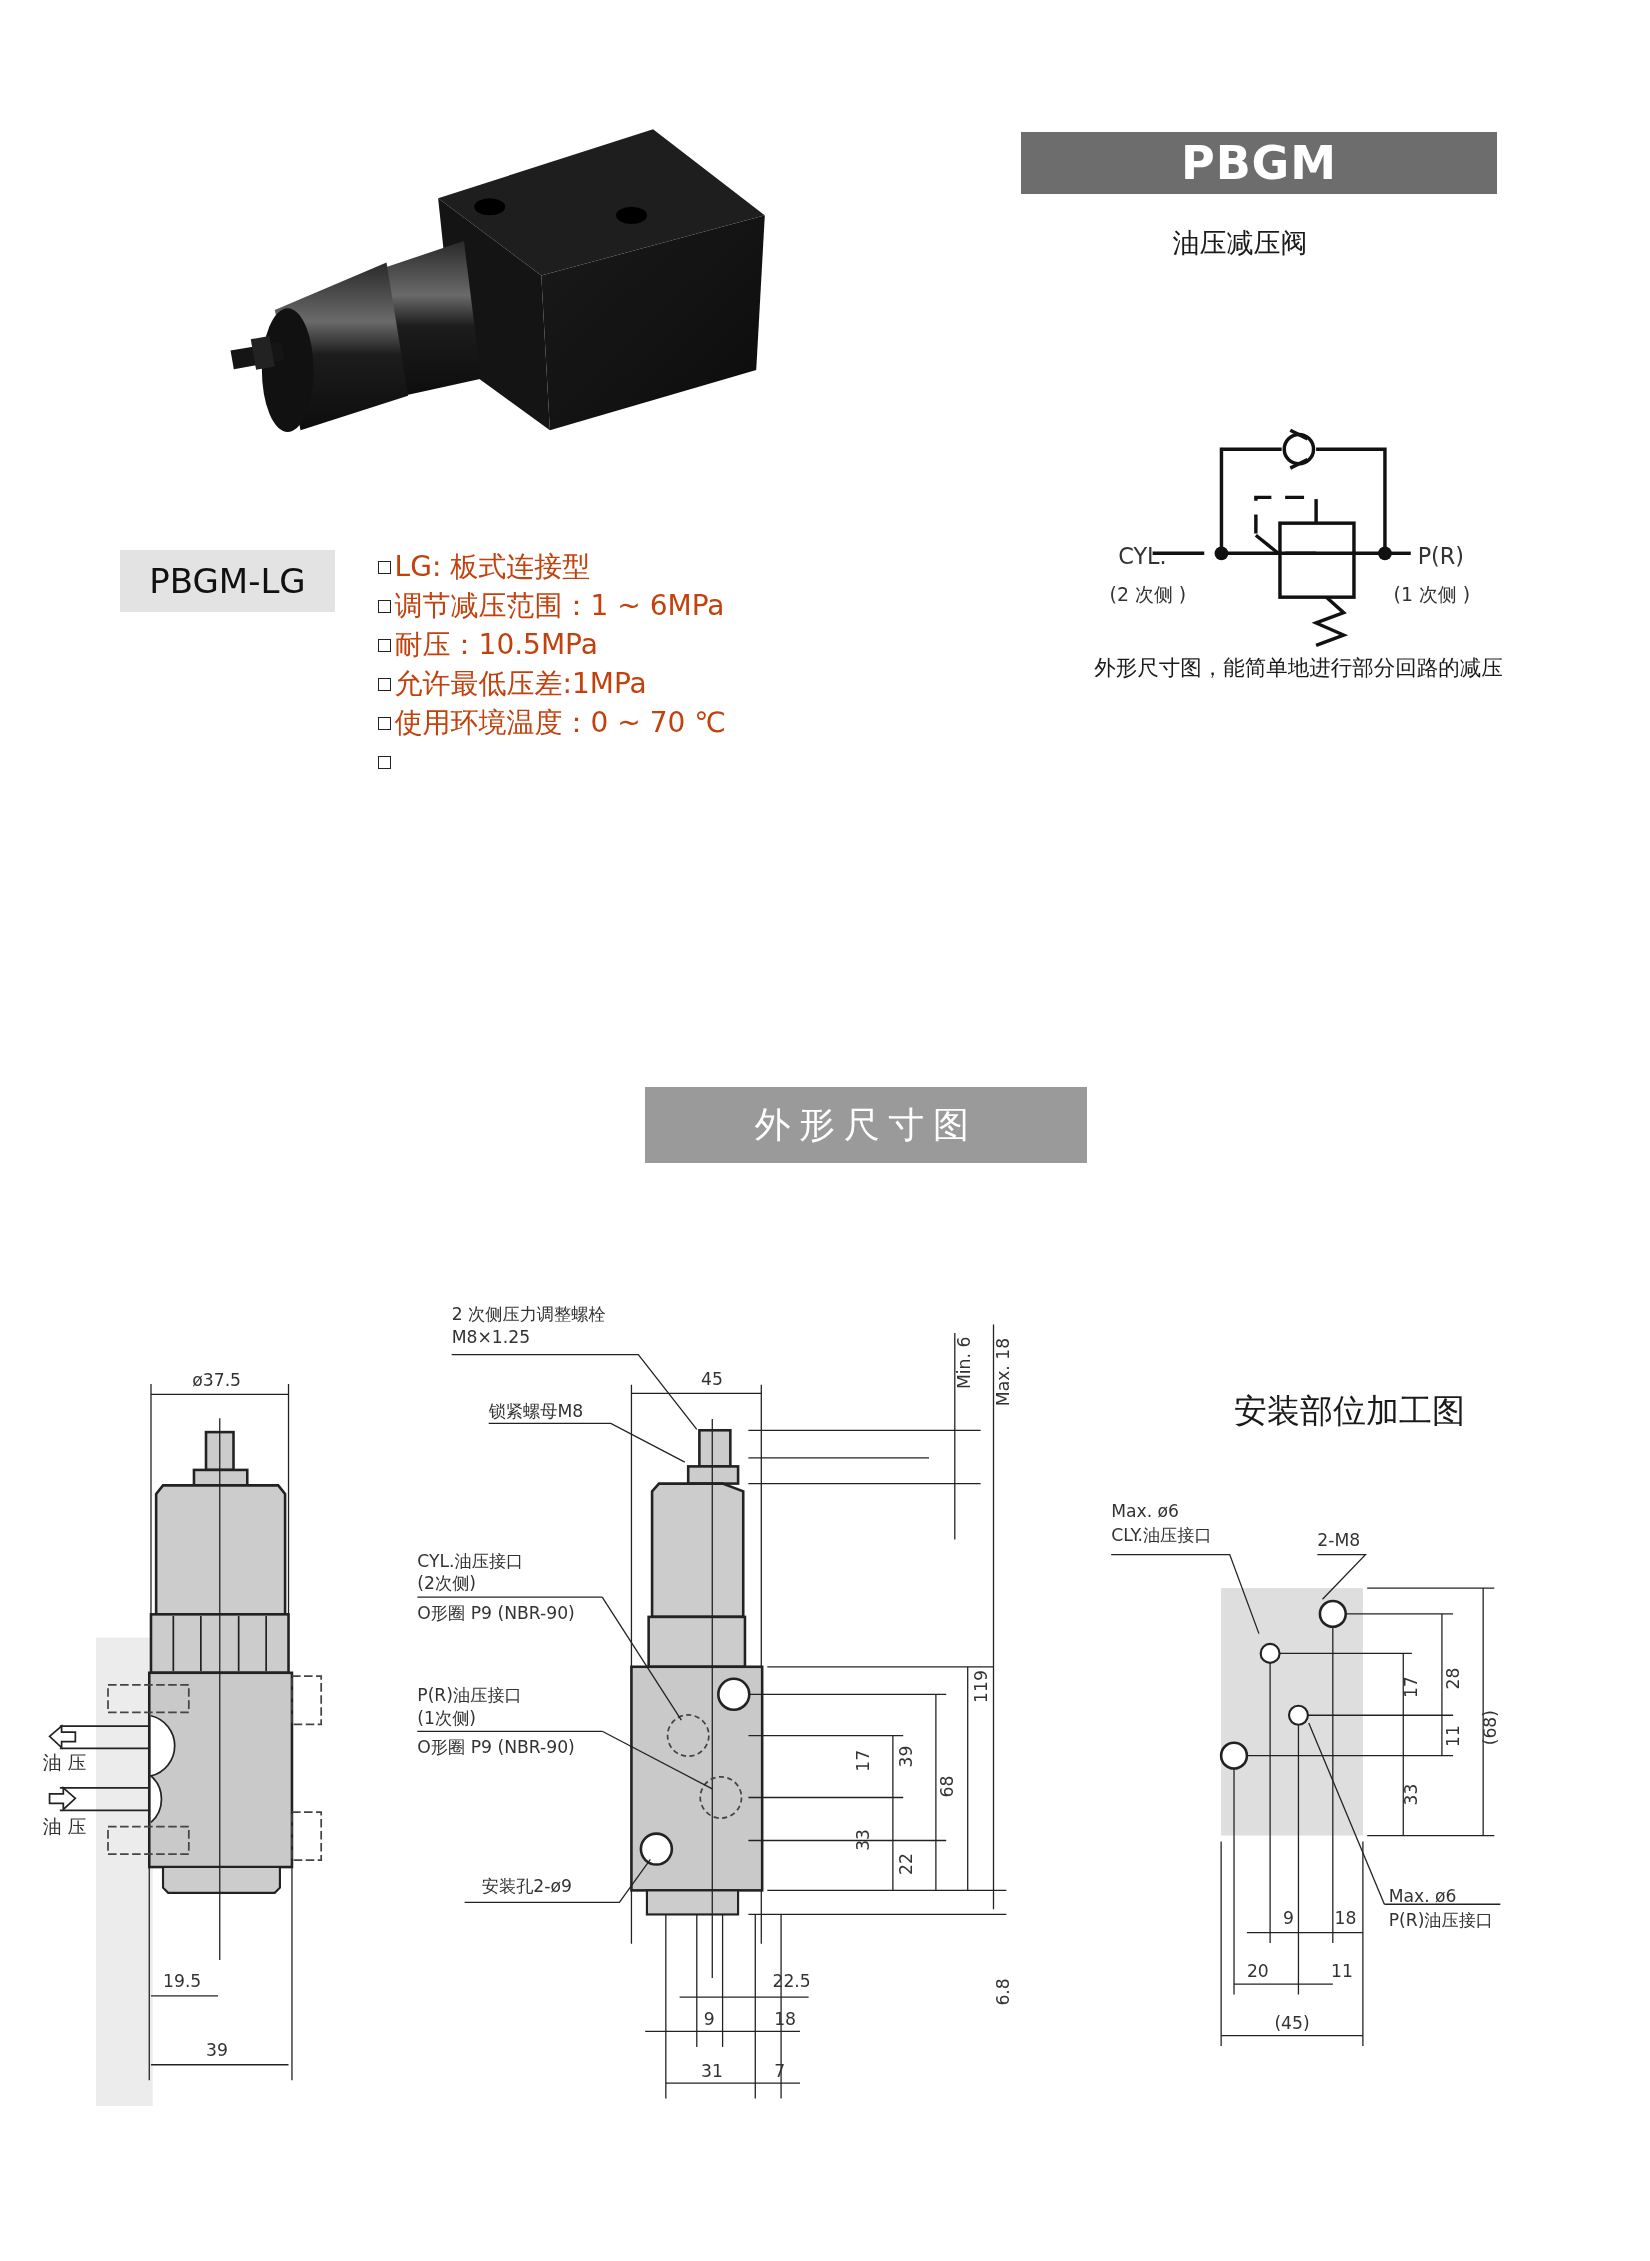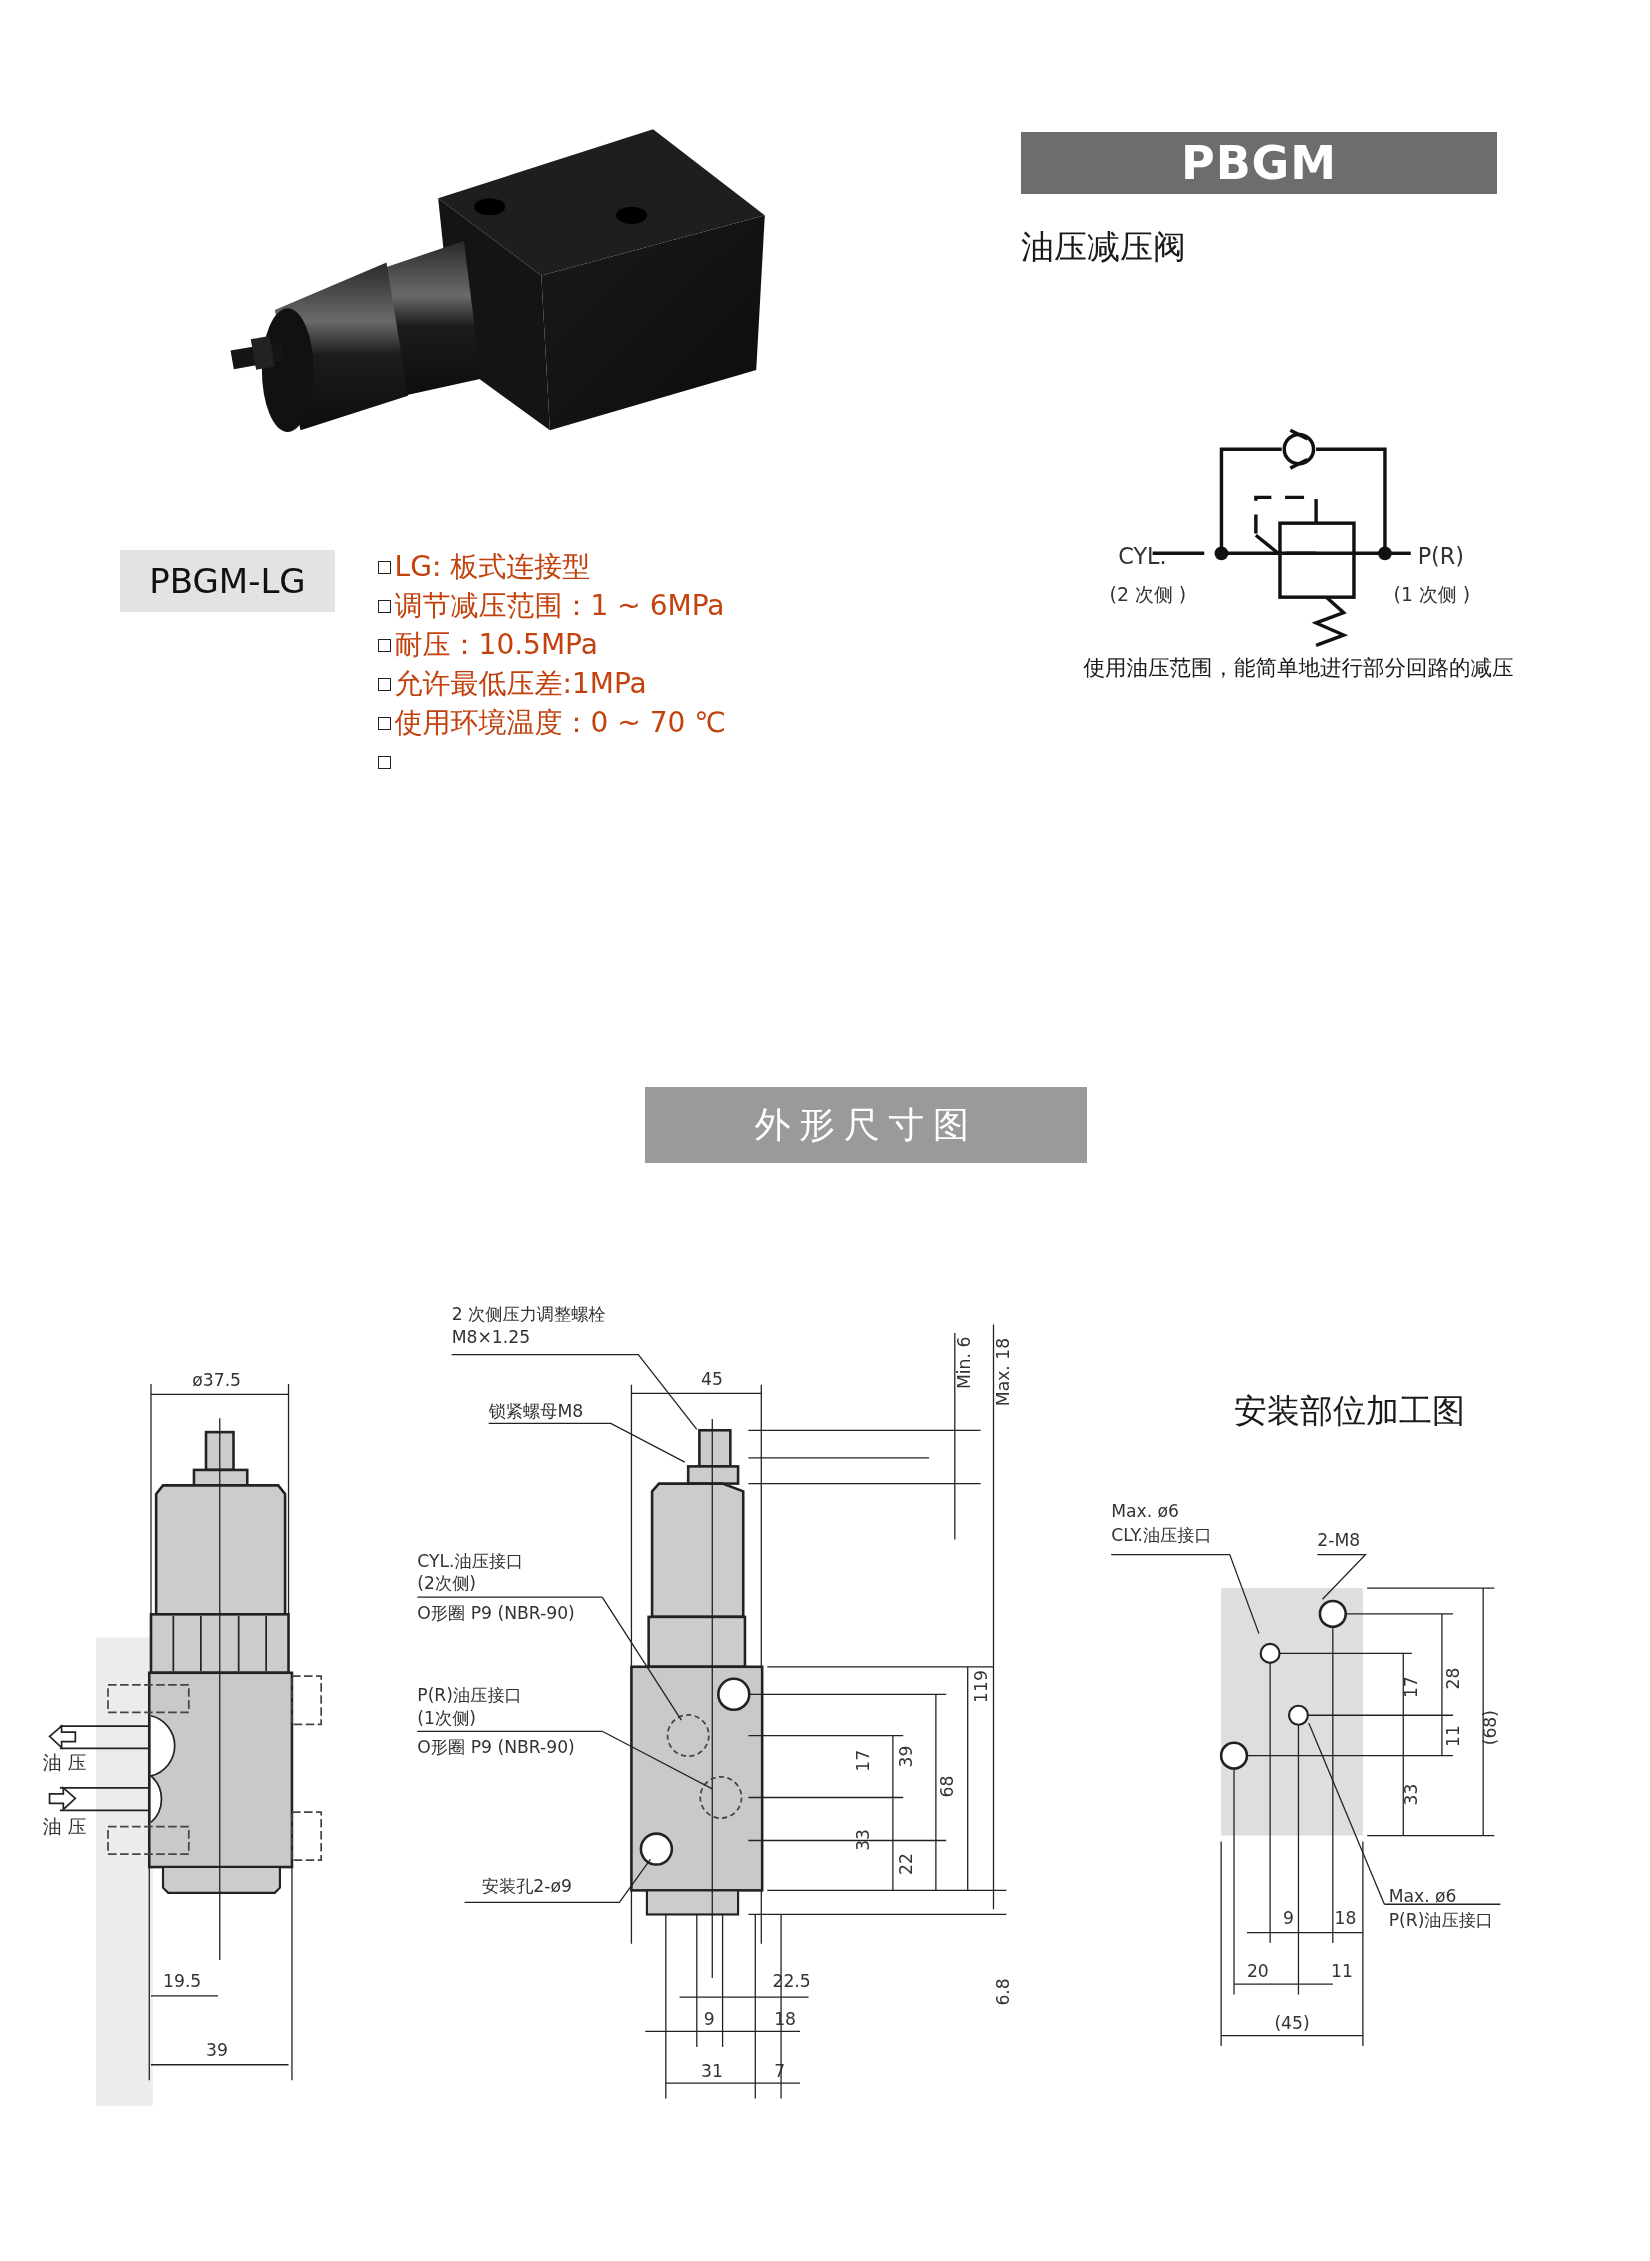--- a/index.html
+++ b/index.html
@@ -1,19 +1,19 @@
 <!DOCTYPE html>
 <html style="font-size:13.8px"><head>
 <meta charset="utf-8">
 <style>
   html,body{margin:0;padding:0;background:#fff;}
   body{width:1651px;height:2261px;position:relative;overflow:hidden;font-family:"DejaVu Sans","Liberation Sans",sans-serif;color:#1a1a1a;}
   .abs{position:absolute;}
   .title-bar{left:1021px;top:132px;width:476px;height:62px;background:#6d6d6d;color:#fff;font-weight:bold;font-size:46px;display:flex;align-items:center;justify-content:center;letter-spacing:0.9px;}
-  .subtitle{left:1021px;top:225px;width:438px;font-size:33px;color:#1a1a1a;}
+  .subtitle{left:1021px;top:225px;width:438px;text-align:center;font-size:27px;color:#1a1a1a;}
   .model-badge{left:120px;top:550px;width:215px;height:62px;background:#e3e3e3;font-size:34px;display:flex;align-items:center;justify-content:center;color:#111;}
   .specs{left:378px;top:547px;font-size:28px;line-height:39px;color:#c2410c;}
   .specs div{white-space:nowrap;}
   .sq{display:inline-block;width:11.2px;height:11.2px;border:1.3px solid #222;margin-right:3.4px;vertical-align:1.7px;}
   .caption{left:1058px;top:653px;width:481px;text-align:center;font-size:21.5px;}
   .section-bar{left:645px;top:1087px;width:442px;height:76px;background:#9a9a9a;color:#fff;font-size:36px;letter-spacing:8.6px;display:flex;align-items:center;justify-content:center;}
   .mount-title{left:1169px;top:1389px;width:361px;text-align:center;font-size:33px;}
   svg text{font-family:"DejaVu Sans","Liberation Sans",sans-serif;fill:#333;}
 </style>
 </head>
@@ -72,21 +72,21 @@
   <g stroke="#111" stroke-width="4" stroke-dasharray="22,16" fill="none">
     <polyline points="180,140 180,98 250,98"></polyline>
   </g>
   <circle cx="140" cy="163" r="8" fill="#111"></circle>
   <circle cx="330" cy="163" r="8" fill="#111"></circle>
   <text x="20" y="175" font-size="26">CYL.</text>
   <text x="10" y="218" font-size="22">(2 次侧 )</text>
   <text x="368" y="175" font-size="26">P(R)</text>
   <text x="340" y="218" font-size="22">(1 次侧 )</text>
 </svg>
-<div class="abs caption">使用油压范围，能简单地进行部分回路的减压</div>
+<div class="abs caption">外形尺寸图，能简单地进行部分回路的减压</div>
 
 <div class="abs model-badge">PBGM-LG</div>
 
 <div class="abs specs">
   <div><span class="sq"></span><span>LG: 板式连接型</span></div>
   <div><span class="sq"></span><span>调节减压范围：1 ~ 6MPa</span></div>
   <div><span class="sq"></span><span>耐压：10.5MPa</span></div>
   <div><span class="sq"></span><span>允许最低压差:1MPa</span></div>
   <div><span class="sq"></span><span>使用环境温度：0 ~ 70 ℃</span></div>
   <div><span class="sq"></span></div>

